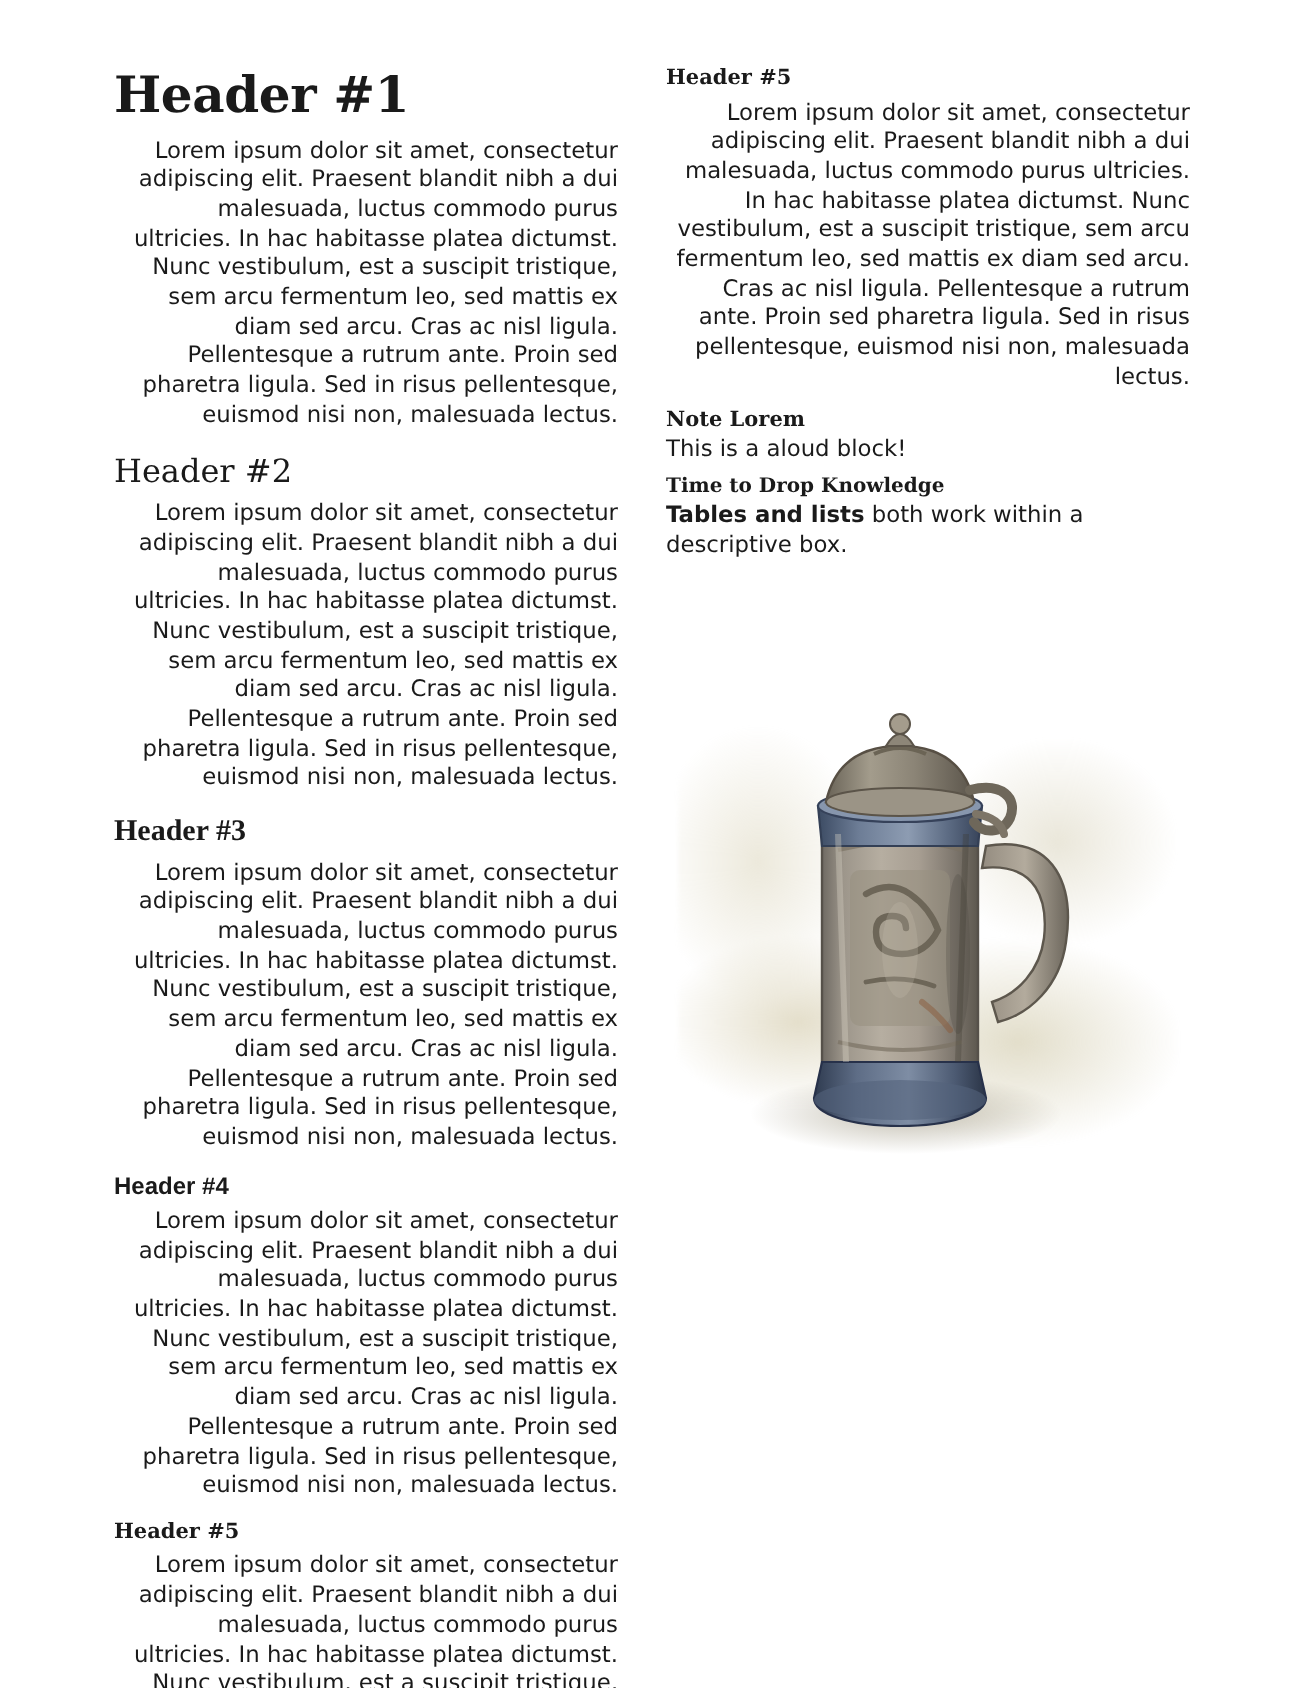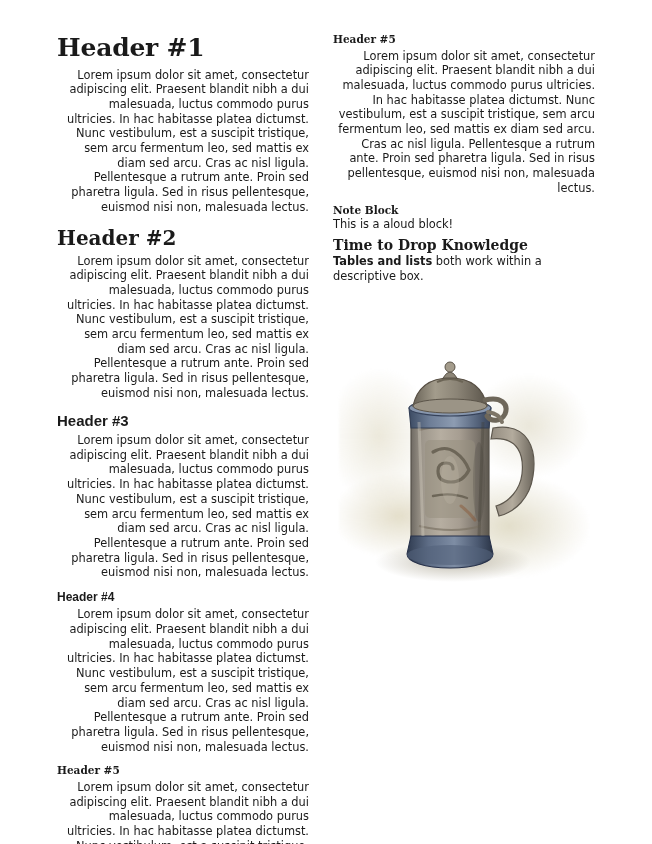--- a/index.html
+++ b/index.html
@@ -37,27 +37,27 @@
   h1.h1 {
     font-family: "DejaVu Serif", serif;
     font-size: 25px;
     font-weight: bold;
     margin: 0 0 6px 0;
     line-height: 1.1;
     letter-spacing: -0.2px;
   }
   h2.h2 {
     font-family: "DejaVu Serif", serif;
-    font-size: 20px;
-    font-weight: bold;
+    font-size: 16px;
+    font-weight: normal;
     margin: 12px 0 5px 0;
     line-height: 1.1;
   }
   h3.h3 {
-    font-family: Liberation Sans, sans-serif;
+    font-family: Liberation Serif, serif;
     font-size: 15px;
     font-weight: bold;
     margin: 12px 0 4px 0;
     line-height: 1.1;
   }
   h4.h4 {
     font-family: Liberation Sans, sans-serif;
     font-size: 12px;
     font-weight: bold;
     margin: 11px 0 3px 0;
@@ -87,21 +87,21 @@
     margin: 9px 0 1px 0;
     line-height: 1.1;
   }
   .note-text {
     font-size: 11.4px;
     line-height: 1.29;
     margin: 0 0 2px 0;
   }
   .desc-title {
     font-family: "DejaVu Serif", serif;
-    font-size: 14px;
+    font-size: 10px;
     font-weight: bold;
     margin: 6px 0 1px 0;
     line-height: 1.1;
   }
   .desc-text {
     font-size: 11.4px;
     line-height: 1.29;
     margin: 0 0 2px 0;
   }
   .desc-text b { font-weight: bold; }
@@ -156,21 +156,21 @@
   </div>
 
   <div class="col col-right">
 
     <div class="right-first">
       <h5 class="h5">Header #5</h5>
     </div>
     <p class="body">Lorem ipsum dolor sit amet, consectetur adipiscing elit. Praesent blandit nibh a dui malesuada, luctus commodo purus ultricies. In hac habitasse platea dictumst. Nunc vestibulum, est a suscipit tristique, sem arcu fermentum leo, sed mattis ex diam sed arcu. Cras ac nisl ligula. Pellentesque a rutrum ante. Proin sed pharetra ligula. Sed in risus pellentesque, euismod nisi non, malesuada lectus.</p>
 
     <div>
-      <div class="note-title">Note Block</div>
+      <div class="note-title">Note Lorem</div>
       <div class="note-text">This is a aloud block!</div>
     </div>
 
     <div>
       <div class="desc-title">Time to Drop Knowledge</div>
       <div class="desc-text"><b>Tables and lists</b><span> both work within a descriptive box.</span></div>
     </div>
 
     <div class="art-wrap">
       <div class="art-splotch"></div>

